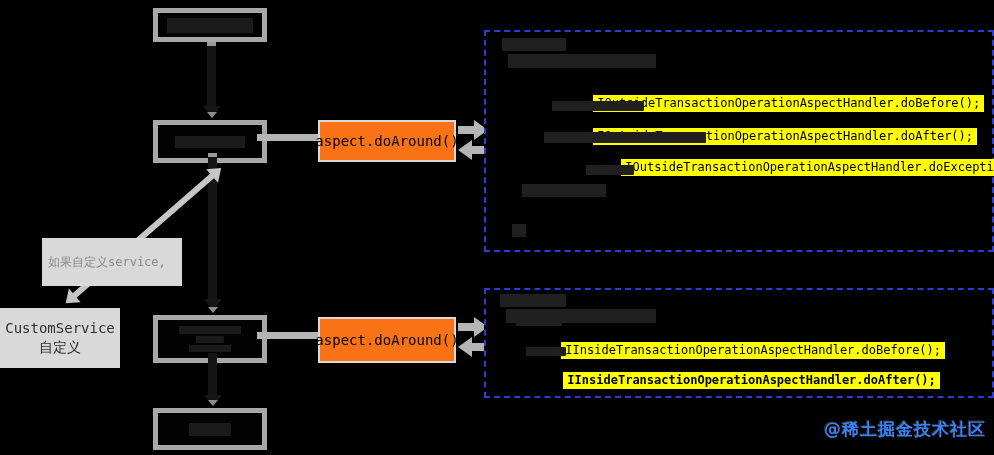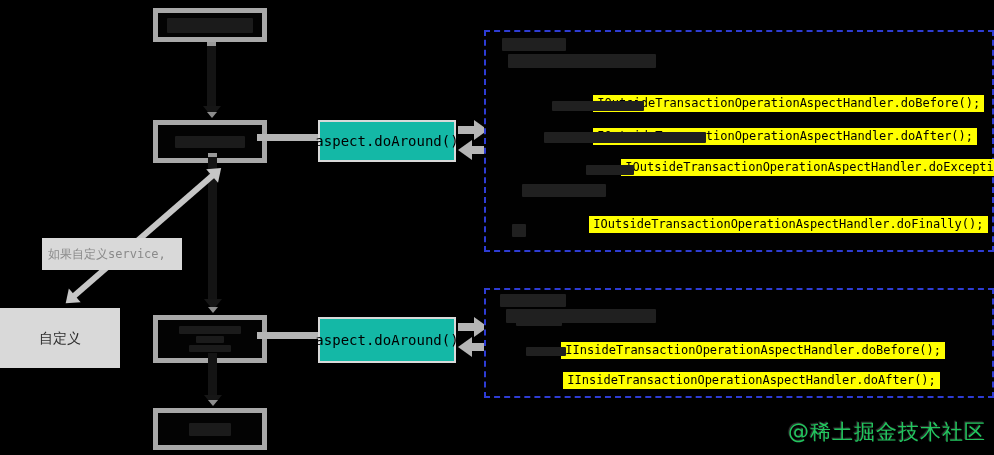--- a/index.html
+++ b/index.html
@@ -15,30 +15,30 @@
   .vline{position:absolute;width:9px;background:#141414;}
   .dark-arrow-down{position:absolute;width:0;height:0;
         border-left:9px solid transparent;border-right:9px solid transparent;
         border-top:11px solid #161616;}
   .gray-tip{position:absolute;width:0;height:0;
         border-left:5px solid transparent;border-right:5px solid transparent;
         border-top:6px solid #8d8d8d;}
   .gray-nub{position:absolute;width:9px;height:4px;background:#9a9a9a;}
 
   
-  .ylabel{position:absolute;background:#14b8a6;border:2px solid #d9d9d9;
+  .ylabel{position:absolute;background:#f97316;border:2px solid #d9d9d9;
         display:flex;align-items:center;justify-content:center;
         font-size:14px;color:#000;white-space:pre;}
   .hconn{position:absolute;height:7px;background:#b5b5b5;}
 
   
   .biarrow{position:absolute;}
 
   
-  .notebox{position:absolute;left:42px;top:238px;width:134px;height:32px;background:#d9d9d9;
+  .notebox{position:absolute;left:42px;top:238px;width:134px;height:48px;background:#d9d9d9;
         color:#8a8a8a;font-size:12px;line-height:17px;display:flex;flex-direction:column;
         justify-content:center;padding-left:6px;z-index:6;}
   .csbox{position:absolute;left:0px;top:308px;width:120px;height:60px;background:#d9d9d9;
         color:#2e2e2e;font-size:14px;line-height:19px;display:flex;flex-direction:column;
         align-items:center;justify-content:center;z-index:6;}
 
   
   .diag{position:absolute;left:74px;top:293px;width:184px;height:6px;background:#c6c6c6;
         transform-origin:0 50%;transform:rotate(-41deg);z-index:3;}
   .diag::before{content:"";position:absolute;right:-11px;top:-6px;width:0;height:0;
@@ -50,21 +50,21 @@
 
   
   .panel{position:absolute;left:484px;width:506px;background:#010101;
         border:2px dashed #2e3cd4;}
   .dimline{position:absolute;background:#202020;border-radius:1px;}
   .codeline{position:absolute;white-space:pre;font-size:12px;line-height:14px;}
   .hl{display:inline-block;background:#ffff00;color:#000;padding:1px 4px 2px;}
 
   
   .watermark{position:absolute;right:8px;top:418px;font-family:"DejaVu Sans","Liberation Sans",sans-serif;
-        font-weight:normal;font-size:21px;color:#22c55e;letter-spacing:1px;
+        font-weight:bold;font-size:17px;color:#3b82f6;letter-spacing:1px;
         text-shadow:2px 2px 2px #000,-1px -1px 1px #3a3a3a;}
 </style>
 </head>
 <body>
 
 <div id="stage">
 
   <div class="fbox" style="left:153px;top:8px;width:104px;height:24px;">
     <div class="smudge" style="width:86px;height:15px;"></div>
   </div>
@@ -117,20 +117,21 @@
     <rect x="14" y="29" width="16" height="8" fill="#b5b5b5"></rect>
   </svg>
 
   <div class="diag"></div>
 
   <div class="notebox">
     <span>如果自定义service,</span>
   </div>
 
   <div class="csbox">
+    <span>CustomService</span>
     <span>自定义</span>
   </div>
 
   <div class="panel" style="top:30px;height:218px;">
     <div class="dimline" style="left:16px;top:6px;width:64px;height:13px;"></div>
     <div class="dimline" style="left:22px;top:22px;width:148px;height:14px;"></div>
 
     <div class="codeline" style="left:64px;top:49px;">
       <span class="hl">IOutsideTransactionOperationAspectHandler.doBefore();</span>
     </div>
@@ -143,38 +144,35 @@
 
     <div class="dimline" style="left:58px;top:100px;width:162px;height:11px;"></div>
 
     <div class="codeline" style="left:92px;top:113px;">
       <span class="hl">IOutsideTransactionOperationAspectHandler.doException()</span>
     </div>
 
     <div class="dimline" style="left:100px;top:133px;width:48px;height:10px;"></div>
     <div class="dimline" style="left:36px;top:152px;width:84px;height:13px;"></div>
 
-    <div class="codeline" style="left:60px;top:170px;">
-      <span class="hl">IOutsideTransactionOperationAspectHandler.doFinally();</span>
-    </div>
 
     <div class="dimline" style="left:26px;top:192px;width:14px;height:13px;"></div>
   </div>
 
   <div class="panel" style="top:288px;height:106px;">
     <div class="dimline" style="left:14px;top:4px;width:66px;height:13px;"></div>
     <div class="dimline" style="left:20px;top:19px;width:150px;height:14px;"></div>
     <div class="dimline" style="left:30px;top:29px;width:46px;height:7px;"></div>
 
     <div class="codeline" style="left:32px;top:38px;">
       <span class="hl">IInsideTransactionOperationAspectHandler.doBefore();</span>
     </div>
 
     <div class="dimline" style="left:40px;top:57px;width:40px;height:9px;"></div>
 
-    <div class="codeline" style="left:34px;top:68px;">
+    <div class="codeline" style="left:34px;top:68px;font-weight:bold;">
       <span class="hl">IInsideTransactionOperationAspectHandler.doAfter();</span>
     </div>
   </div>
 
   <div class="watermark">@稀土掘金技术社区</div>
 
 </div>
 
 </body></html>

